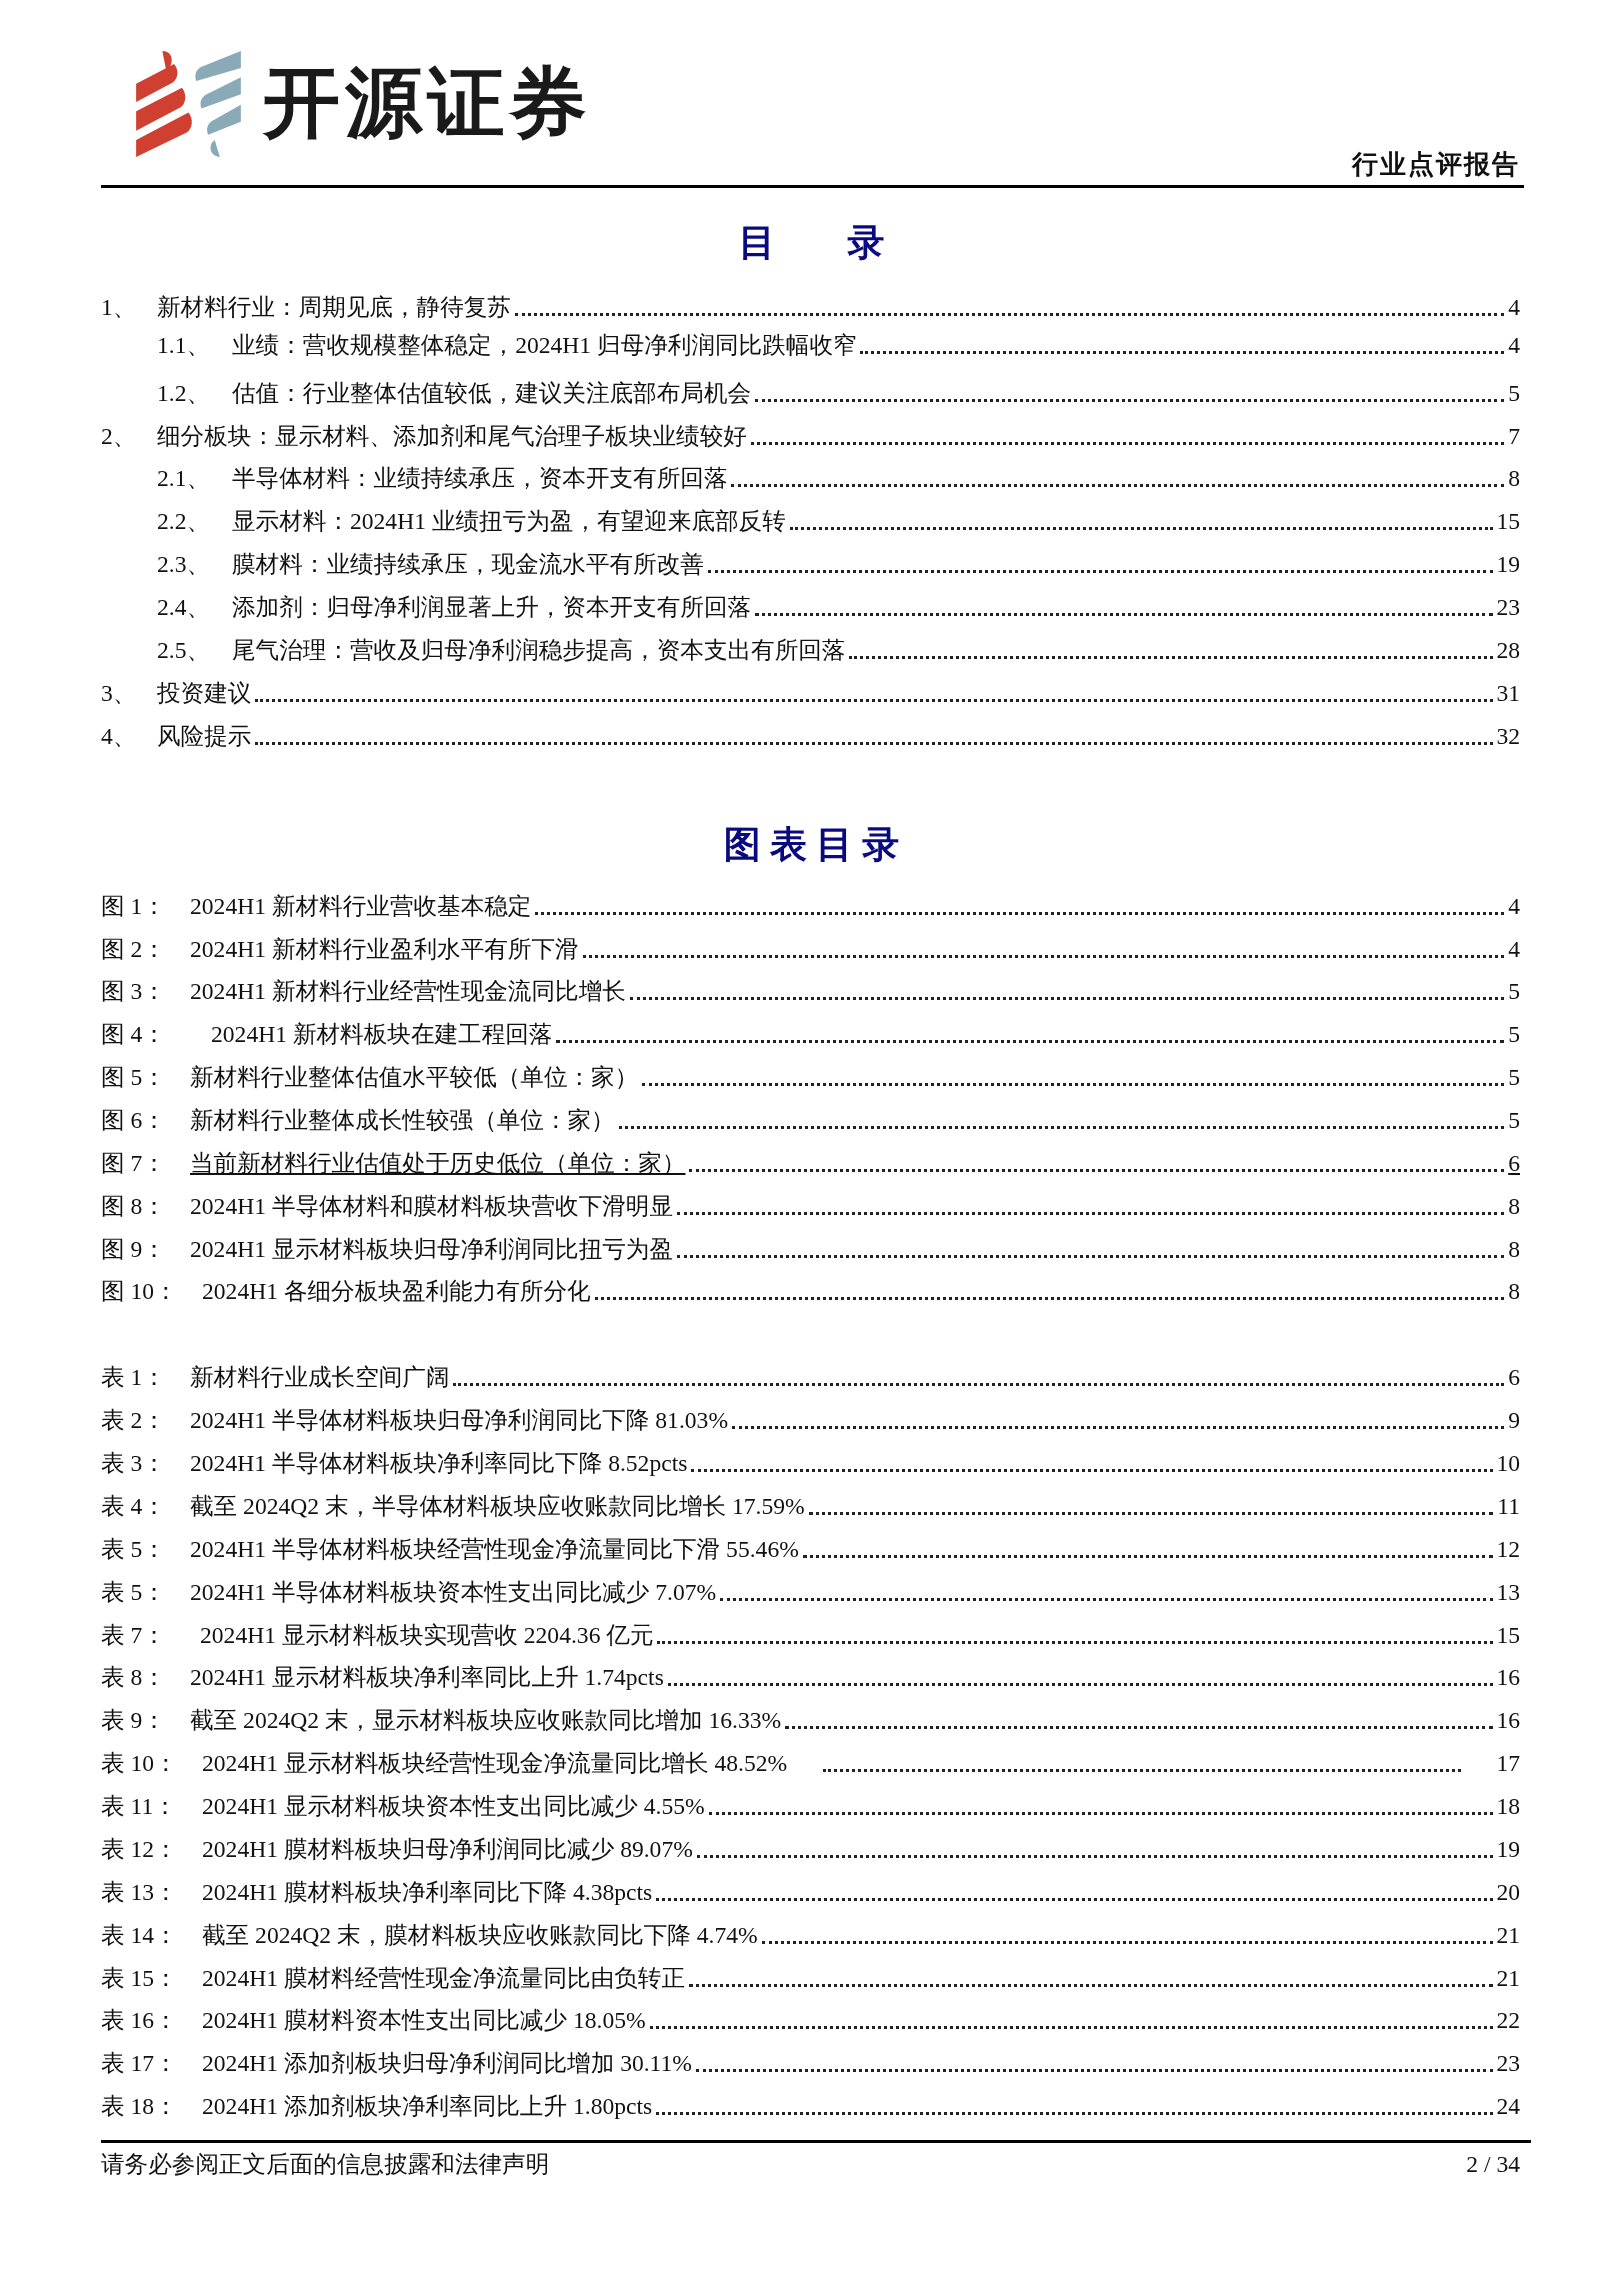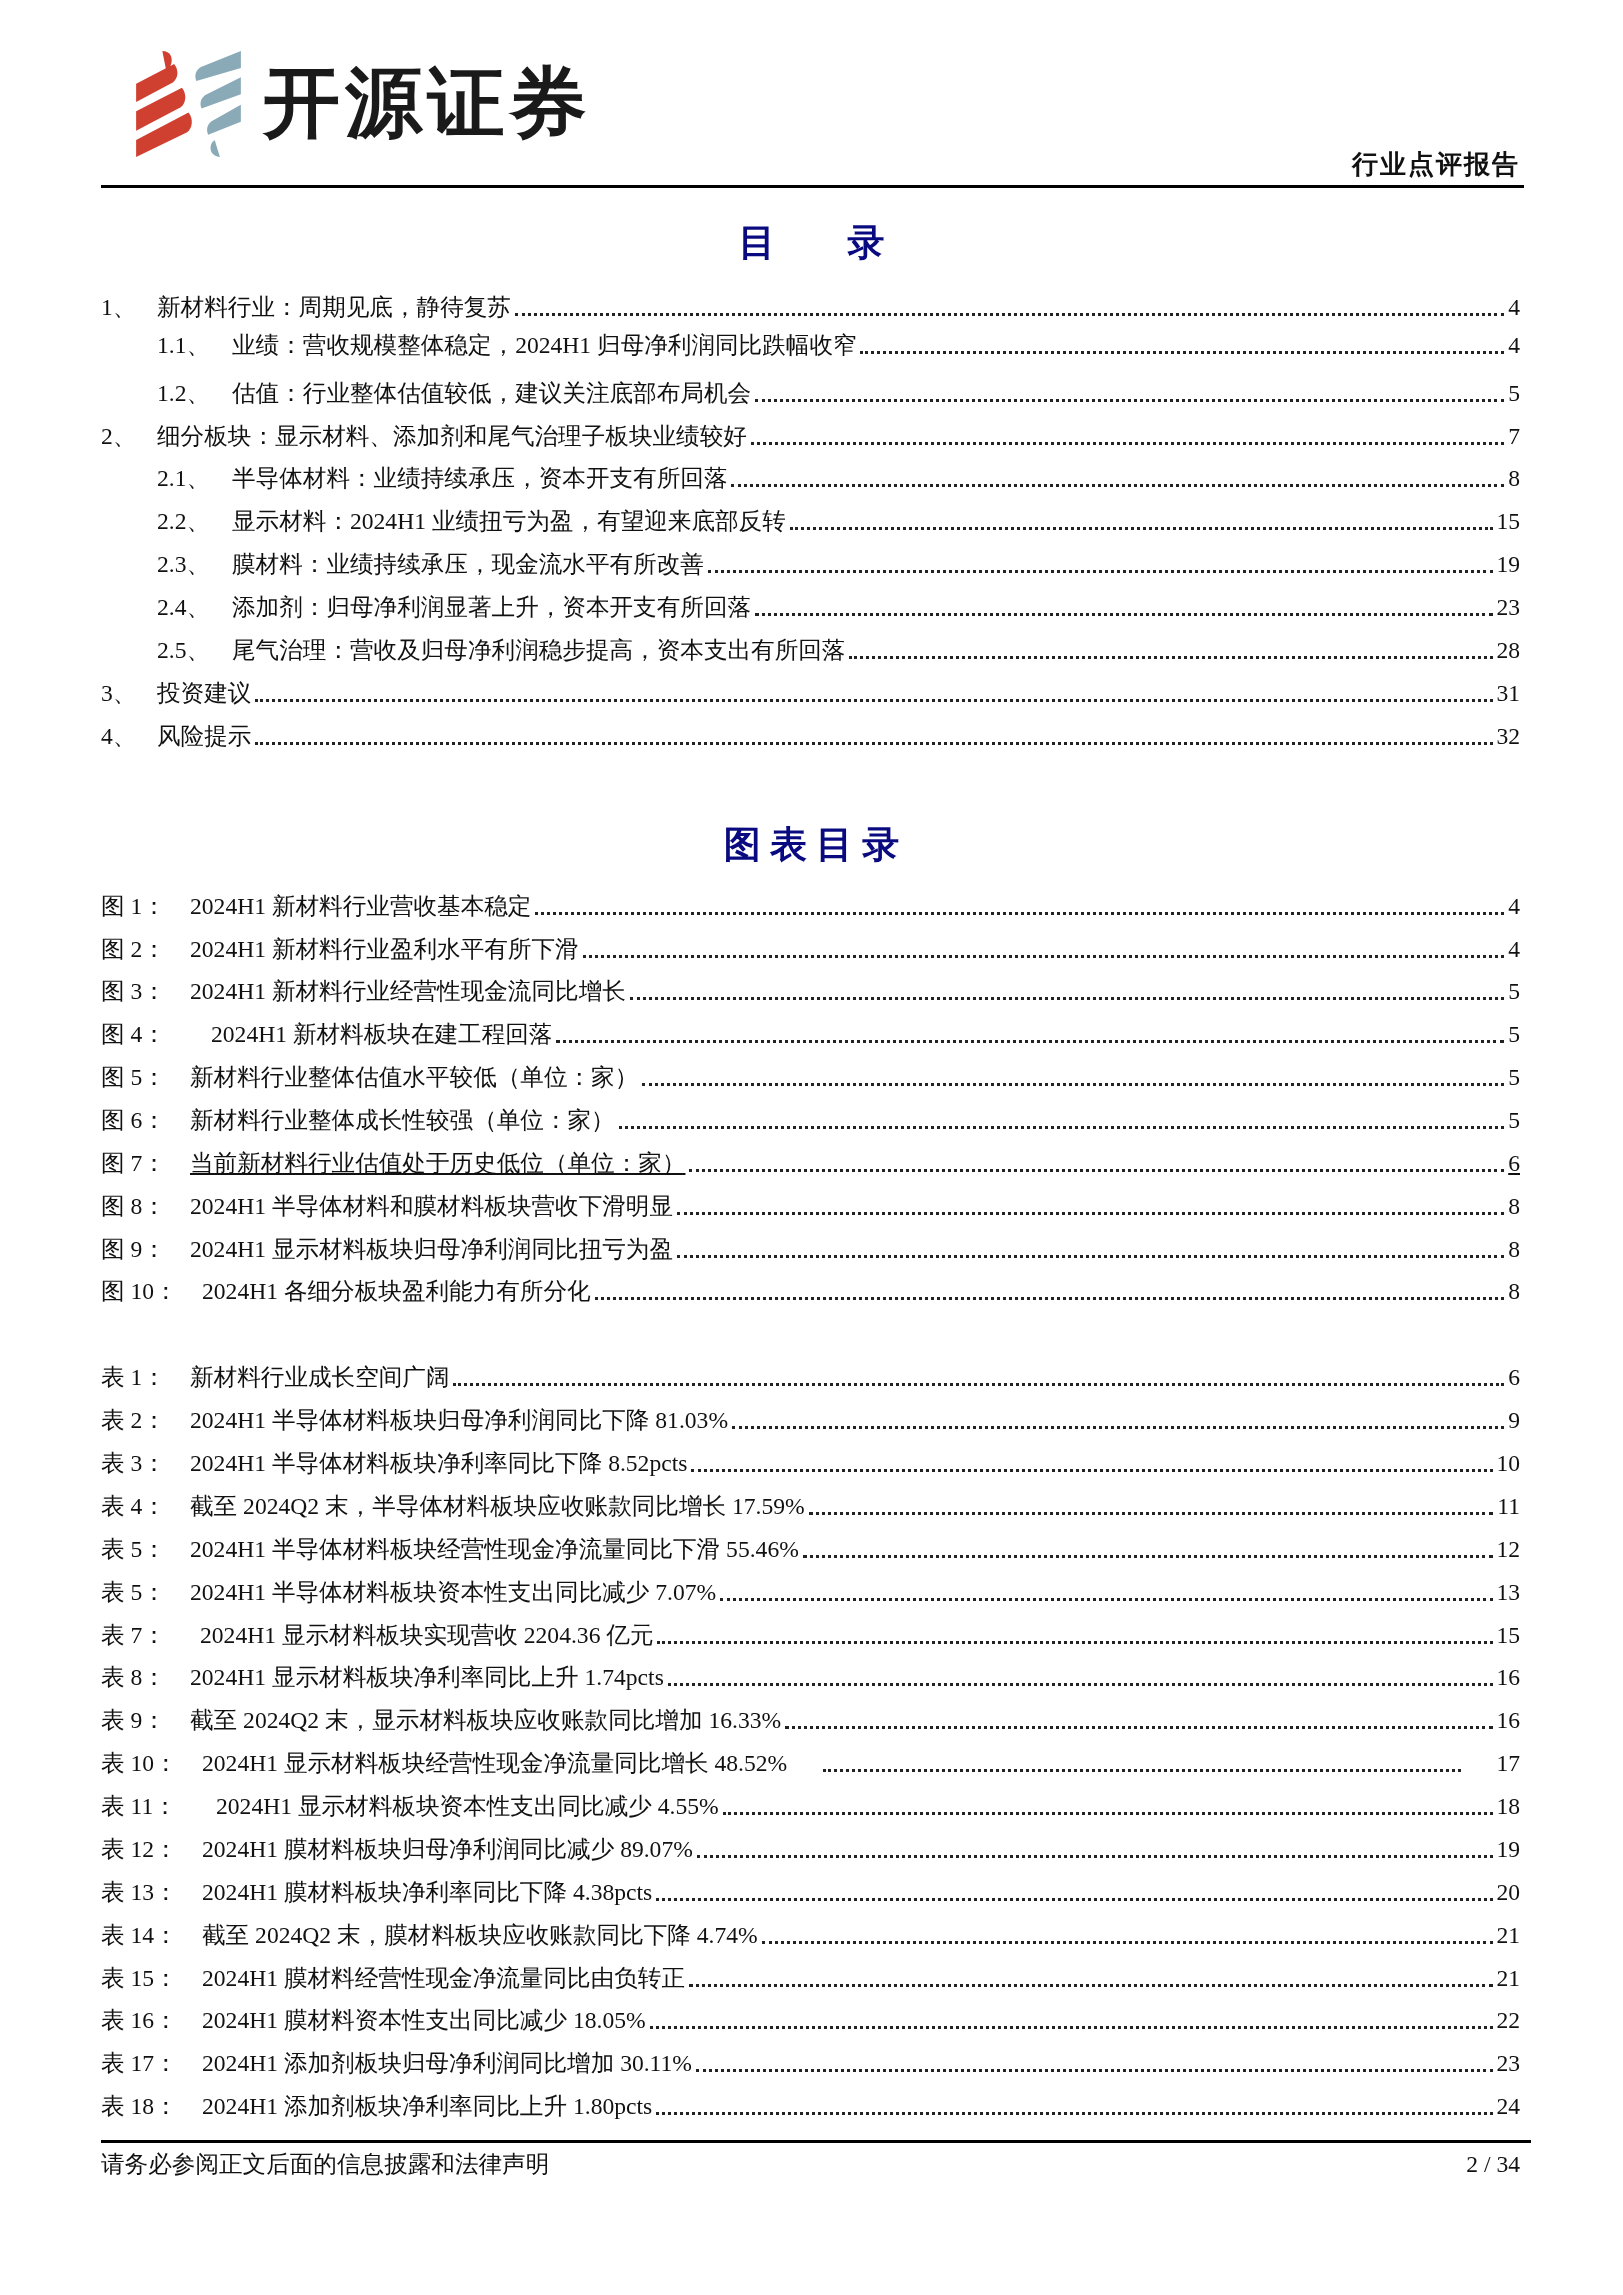--- a/index.html
+++ b/index.html
@@ -306,21 +306,21 @@
     <div class="toc-row" style="top: 1744px;">
       <span class="num" style="left: 101px;">表 10：</span>
       <div class="body" style="left: 202px; gap: 32px;">
         <span class="label">2024H1 显示材料板块经营性现金净流量同比增长 48.52%</span>
         <span class="leader"></span>
         <span class="page">17</span>
       </div>
     </div>
     <div class="toc-row" style="top: 1787px;">
       <span class="num" style="left: 101px;">表 11：</span>
-      <div class="body" style="left: 216px;">
+      <div class="body" style="left: 202px;">
         <span class="label">2024H1 显示材料板块资本性支出同比减少 4.55%</span>
         <span class="leader"></span>
         <span class="page">18</span>
       </div>
     </div>
     <div class="toc-row" style="top: 1830px;">
       <span class="num" style="left: 101px;">表 12：</span>
       <div class="body" style="left: 202px;">
         <span class="label">2024H1 膜材料板块归母净利润同比减少 89.07%</span>
         <span class="leader"></span>

